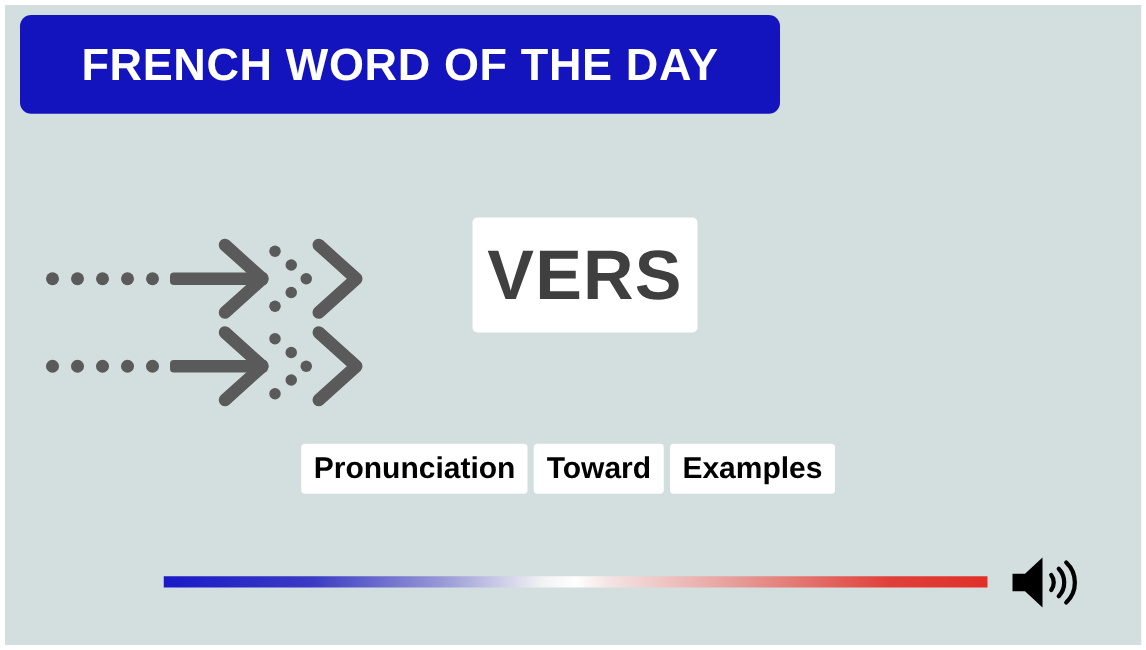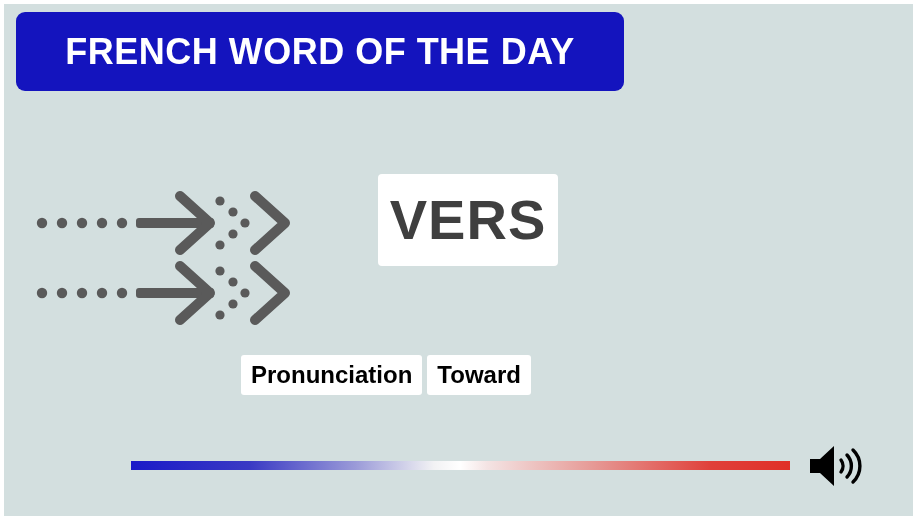--- a/index.html
+++ b/index.html
@@ -204,20 +204,21 @@
   </div>
 
   <div id="word-box">
     <span id="word-text">VERS</span>
   </div>
 
 
   <div id="button-row">
     <div class="action-button">Pronunciation</div>
     <div class="action-button">Toward</div>
+    <div class="action-button">Examples</div>
   </div>
 
   <div id="gradient-bar"></div>
 
   <div id="speaker-icon">
     <svg width="60" height="48" viewBox="0 0 60 48">
       <path d="M4 17 H14 L28 4 V44 L14 31 H4 Z" fill="#000000"></path>
       <g fill="none" stroke="#000000" stroke-width="3.4" stroke-linecap="round">
         <path d="M35 18 A10 10 0 0 1 35 30"></path>
         <path d="M41 13 A16 16 0 0 1 41 35"></path>

